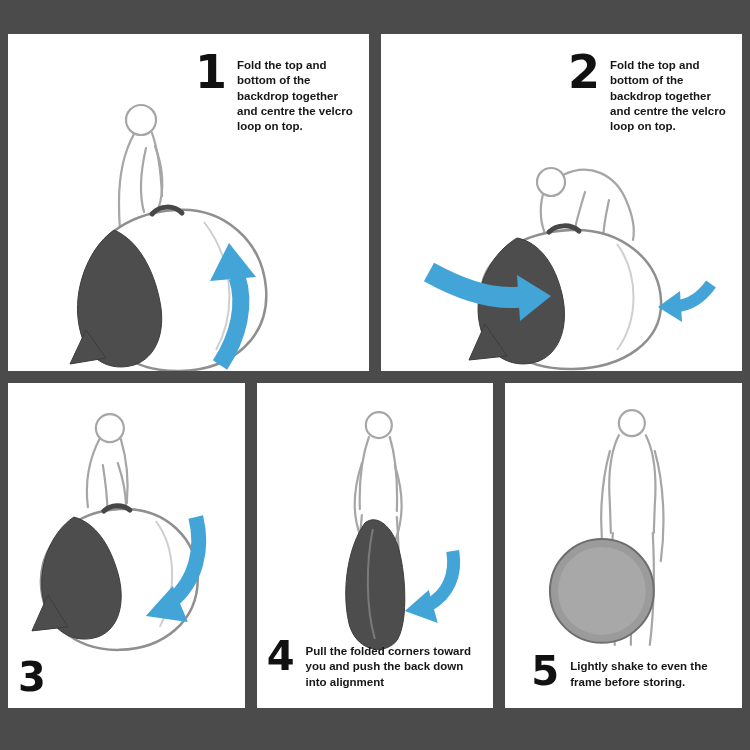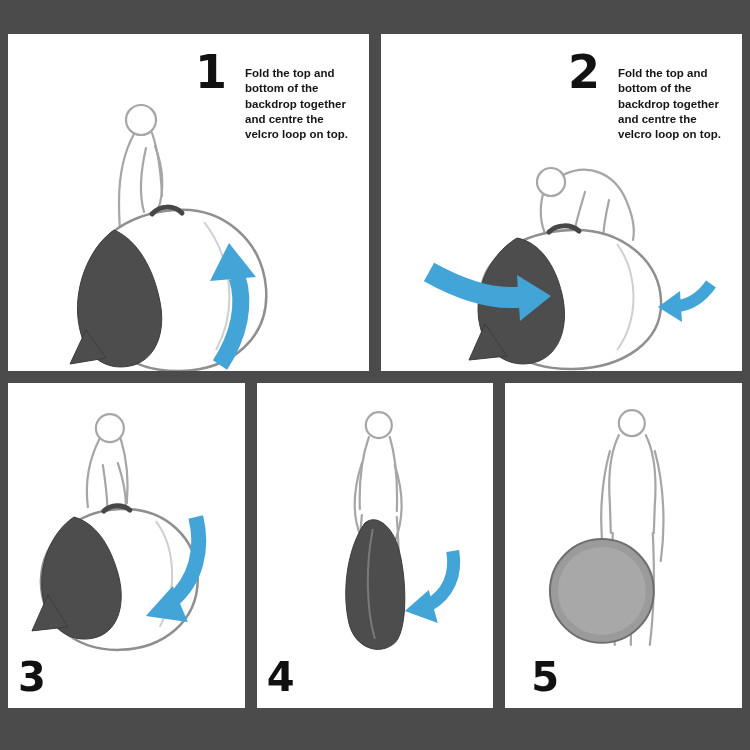--- a/index.html
+++ b/index.html
@@ -20,21 +20,21 @@
   .row-bottom{height:325px}
   .panel{position:relative;flex:1;background:var(--panel);overflow:hidden}
   .art{position:absolute;inset:0;width:100%;height:100%;display:block}
   .caption{position:absolute;z-index:2;display:flex;align-items:flex-start;color:var(--ink)}
   .cap-tr{top:20px;right:8px;width:166px;gap:7px}
   .cap-bl{bottom:14px;left:10px;right:4px;gap:8px}
   .cap-b5{bottom:14px;left:26px;right:4px;gap:8px}
   .num{font-family:"DejaVu Sans", sans-serif;font-weight:800;line-height:.82;letter-spacing:-1px;color:#111}
   .num-lg{font-size:46px}
   .num-md{font-size:40px}
-  .cap-text{margin:12px;font-weight:700;font-size:11.5px;line-height:1.33}
+  .cap-text{margin:4px;font-weight:700;font-size:11.5px;line-height:1.33}
   
   .ln{fill:none;stroke:var(--line-gray);stroke-width:2.2;stroke-linecap:round}
   .head{fill:#fff;stroke:var(--line-gray);stroke-width:2.2}
   .blob{fill:#fff;stroke:#8f8f8f;stroke-width:2.5}
   .flap{fill:var(--backdrop-dark);stroke:#3c3c3c;stroke-width:1}
   .fold{fill:none;stroke:#cfcfcf;stroke-width:2}
   .handle{fill:none;stroke:#474747;stroke-width:5;stroke-linecap:round}
   .arrow-stroke{fill:none;stroke:var(--arrow)}
   .arrow-head{fill:var(--arrow)}
   .disc-outer{fill:#9b9b9b;stroke:#6e6e6e;stroke-width:2}
@@ -151,20 +151,21 @@
           <path class="flap" d="M108,140 C92,162 84,205 92,240 C98,266 124,274 139,259 C151,244 150,196 142,166 C136,144 120,130 108,140 Z"></path>
           <path class="streak" d="M116,146 C109,180 109,225 118,256"></path>
         </g>
         <g>
           <path class="arrow-stroke" style="stroke-width:13" d="M196,168 C200,192 191,212 172,222"></path>
           <polygon class="arrow-head" points="148,228 172,207 181,240"></polygon>
         </g>
       </svg>
       <div class="caption cap-bl">
         <span class="num num-md">4</span>
+        <p class="cap-text">Pull the folded corners toward you and push the back down into alignment</p>
       </div>
     </section>
 
     <section class="panel">
       <svg class="art" viewBox="0 0 237 325" role="img">
         <g>
           <circle class="head" cx="127" cy="40" r="13"></circle>
           <path class="ln" d="M114,52 C106,68 103,92 105,120 L106,150"></path>
           <path class="ln" d="M141,52 C149,68 152,94 150,122 L149,150"></path>
           <path class="ln" d="M105,68 C96,100 94,140 99,175"></path>
@@ -173,17 +174,18 @@
           <path class="ln" d="M148,150 C150,190 149,230 145,262"></path>
           <path class="ln" d="M127,185 L126,262"></path>
         </g>
         <g>
           <circle class="disc-outer" cx="97" cy="208" r="52"></circle>
           <circle class="disc-inner" cx="97" cy="208" r="44"></circle>
         </g>
       </svg>
       <div class="caption cap-b5">
         <span class="num num-md">5</span>
+        <p class="cap-text">Lightly shake to even the frame before storing.</p>
       </div>
     </section>
 
   </div>
 </div>
 
 </body></html>

